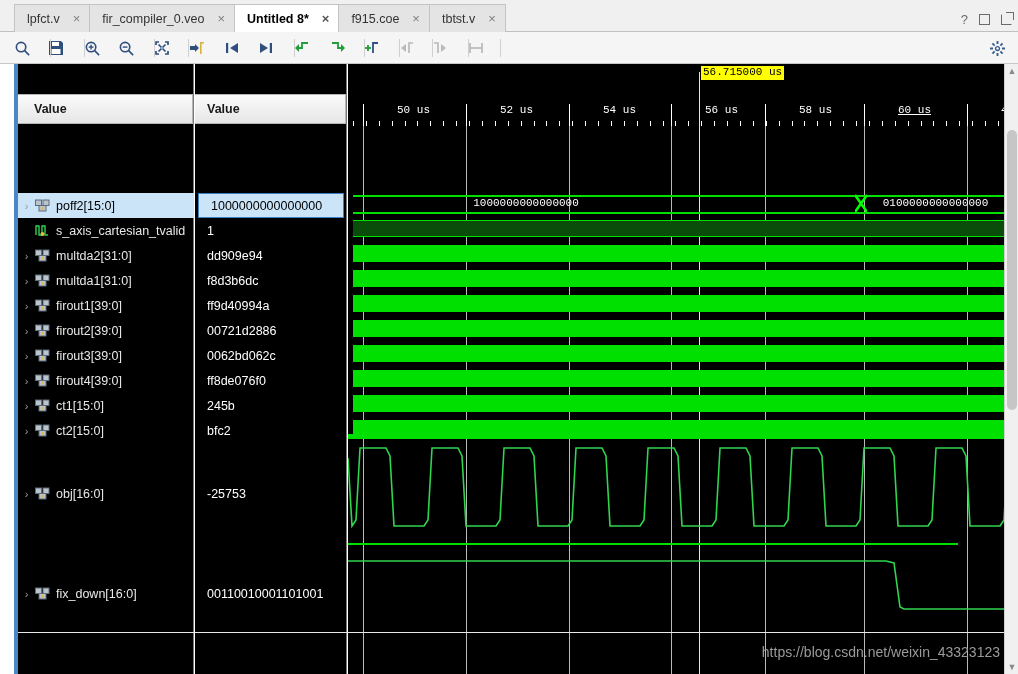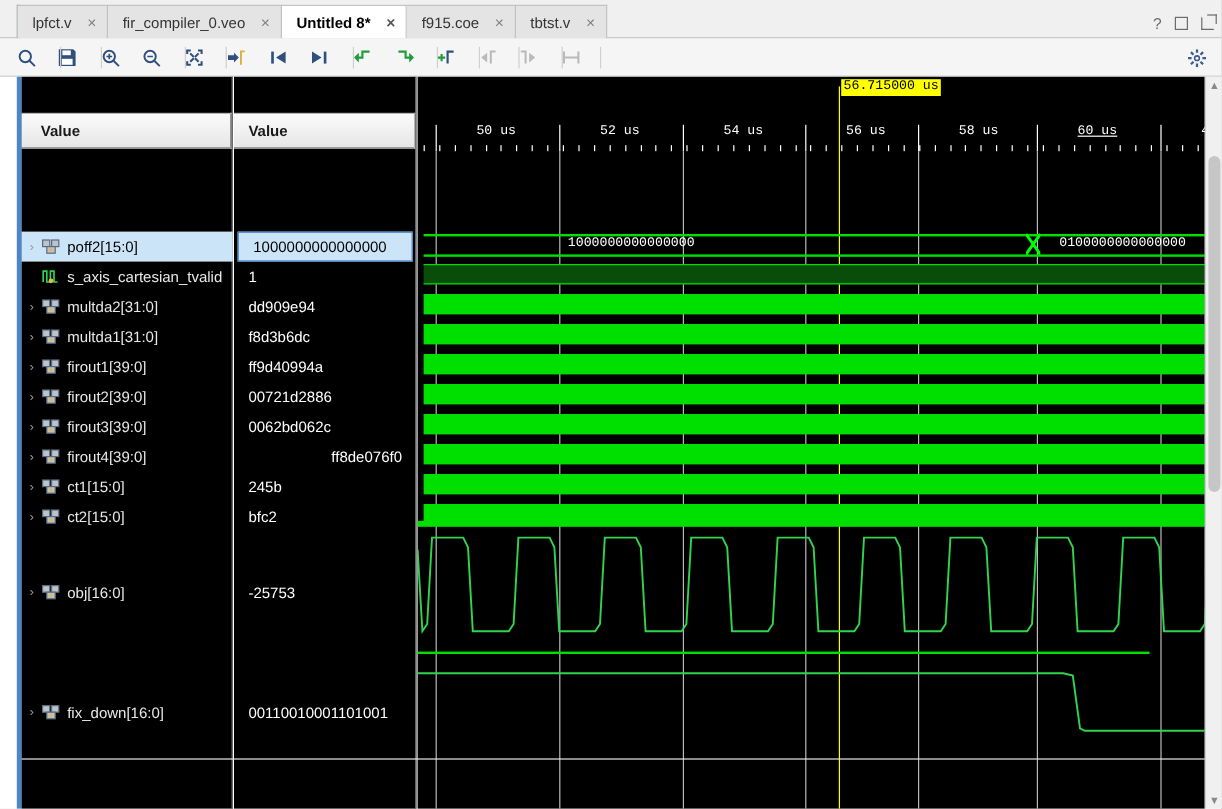--- a/index.html
+++ b/index.html
@@ -385,21 +385,21 @@
           </div>
           <div class="rowval" style="top: 229px; width: 152px;">
             <span>ff9d40994a</span>
           </div>
           <div class="rowval" style="top: 254px; width: 152px;">
             <span>00721d2886</span>
           </div>
           <div class="rowval" style="top: 279px; width: 152px;">
             <span>0062bd062c</span>
           </div>
-          <div class="rowval" style="top: 304px; width: 140px; justify-content: flex-end;">
+          <div class="rowval" style="top: 304px; width: 140px;">
             <span>ff8de076f0</span>
           </div>
           <div class="rowval" style="top: 329px; width: 152px;">
             <span>245b</span>
           </div>
           <div class="rowval" style="top: 354px; width: 152px;">
             <span>bfc2</span>
           </div>
           <div class="rowval" style="top: 417px; width: 152px;">
             <span>-25753</span>
@@ -511,20 +511,21 @@
           </svg>
           <div class="wbus" style="left: 0px; top: 370px; width: 656px; height: 5px;"></div>
           <div class="wbus" style="left: 0px; top: 479px; width: 610px; height: 2px;"></div>
           <svg width="656" height="92" style="position: absolute; left: 0px; top: 483px;">
             <path d="M0 14 L538 14 L546 16 L552 60 L556 62 L656 62" stroke="#2fd44f" stroke-width="1.6" fill="none"></path>
           </svg>
         </div>
     </div>
 
     <div id="hsep"></div>
+    <div id="watermark">https://blog.csdn.net/weixin_43323123</div>
 
     <div id="vscroll">
       <div class="scrarrow" style="top:0">▲</div>
       <div id="vthumb"></div>
       <div class="scrarrow" style="bottom:0">▼</div>
     </div>
   </div>
 </div>
 
 </body></html>

